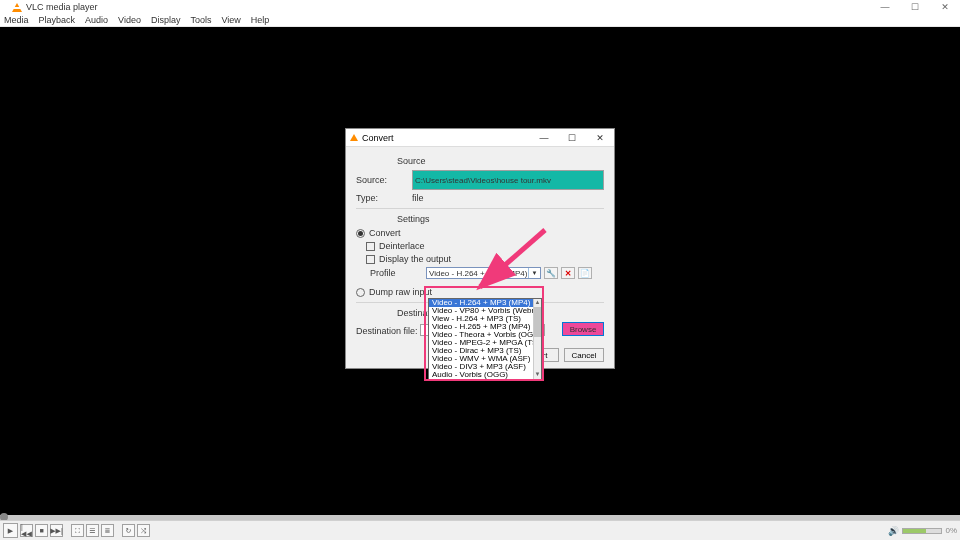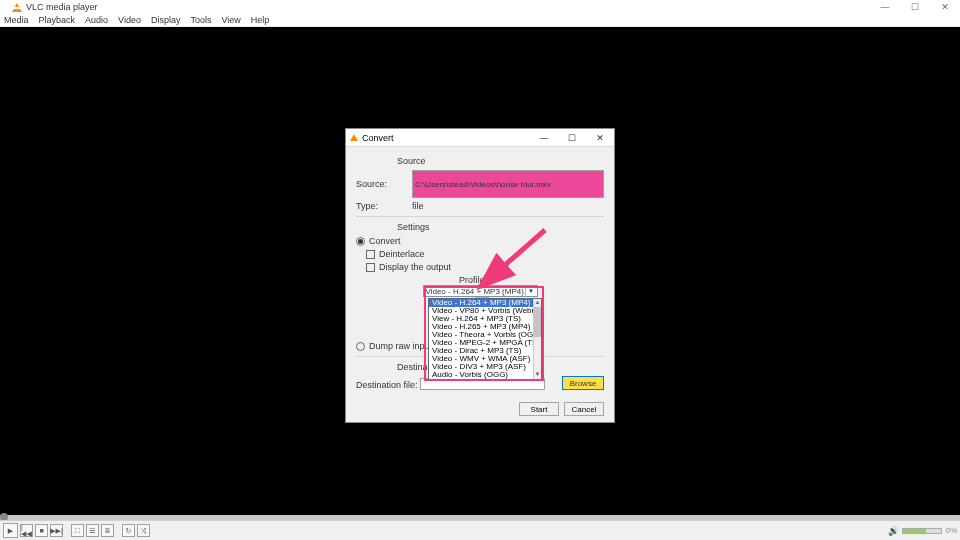--- a/index.html
+++ b/index.html
@@ -32,37 +32,37 @@
 .dialog-title { height:18px; background:#fff; display:flex; align-items:center; padding-left:4px; border-bottom:1px solid #ddd;}
 .dialog-title .cone-sm{width:0;height:0;border-left:4px solid transparent;border-right:4px solid transparent;border-bottom:7px solid #ff8c00;margin-right:4px;}
 .dialog-title-text{font-size:9px;}
 .dialog-controls{margin-left:auto;display:flex;}
 .dialog-win-btn{width:28px;height:18px;display:flex;align-items:center;justify-content:center;font-size:9px;color:#333;}
 
 .dialog-body{padding:6px 10px 8px 10px; font-size:9px; color:#333;}
 .section-label{font-size:9px;margin-bottom:4px;margin-top:3px;margin-left:41px;}
 .row{display:flex;align-items:center;margin-bottom:3px;}
 .row-label{width:56px;font-size:9px;}
-.row-input{flex:1;height:28px;border:1px solid #a0a0a0;background:#ec4899;font-size:8px;padding:0 2px;display:flex;align-items:center;}
+.row-input{flex:1;height:20px;border:1px solid #a0a0a0;background:#14b8a6;font-size:8px;padding:0 2px;display:flex;align-items:center;}
 .hr{height:1px;background:#d4d4d4;margin:5px 0;}
 .radio{width:9px;height:9px;border:1px solid #666;border-radius:50%;margin-right:4px;display:inline-flex;align-items:center;justify-content:center;}
 .radio.checked::after{content:"";width:5px;height:5px;background:#333;border-radius:50%;}
 .checkbox{width:9px;height:9px;border:1px solid #666;margin-right:4px;display:inline-block;}
 .indent{padding-left:10px;}
 
-.profile-row{display:flex;align-items:center;margin-top:3px;flex-direction:column;}
+.profile-row{display:flex;align-items:center;margin-top:3px;}
 .profile-label{width:56px;margin-left:14px;font-size:9px;}
 .combo{width:115px;height:12px;border:1px solid #7a93bd;background:#fff;font-size:8px;padding:0 2px;display:flex;align-items:center;position:relative;}
 .combo-arrow{position:absolute;right:0;top:0;width:12px;height:100%;border-left:1px solid #a0c0e0;display:flex;align-items:center;justify-content:center;font-size:6px;}
 .tool-btn{width:14px;height:12px;border:1px solid #b0b0b0;background:#f4f4f4;margin-left:3px;display:flex;align-items:center;justify-content:center;font-size:8px;}
 .tool-btn.del{color:#d00;font-weight:bold;}
 
 .dest-row{display:flex;align-items:flex-end;margin-top:3px;}
 .dest-input{width:125px;height:12px;border:1px solid #a0a0a0;background:#fff;margin-left:2px;}
-.browse-btn{width:42px;height:14px;border:1px solid #0078d7;background:#fde047;font-size:8px;margin-left:auto;display:flex;align-items:center;justify-content:center;}
+.browse-btn{width:42px;height:14px;border:1px solid #0078d7;background:#ec4899;font-size:8px;margin-left:auto;display:flex;align-items:center;justify-content:center;}
 
 .footer{display:flex;justify-content:flex-end;padding:4px 10px 6px;gap:5px;}
 .footer-btn{width:40px;height:14px;border:1px solid #a4a4a4;background:#f0f0f0;font-size:8px;display:flex;align-items:center;justify-content:center;}
 
 .dropdown-list{position:absolute;left:428px;top:298px;width:114px;background:#fff;border:1px solid #666;z-index:10;}
 .dd-item{font-size:8px;padding:0 3px;height:8px;line-height:8px;white-space:nowrap;overflow:hidden;}
 .dd-item.sel{background:#3a76d6;color:#fff;}
 .dd-scroll{position:absolute;right:0;top:0;bottom:0;width:8px;background:#eee;border-left:1px solid #ccc;}
 .dd-scroll-thumb{position:absolute;top:0;width:100%;height:30px;background:#c4c4c4;}
 .dd-scroll-arrow{position:absolute;width:100%;height:8px;font-size:6px;text-align:center;color:#666;}

